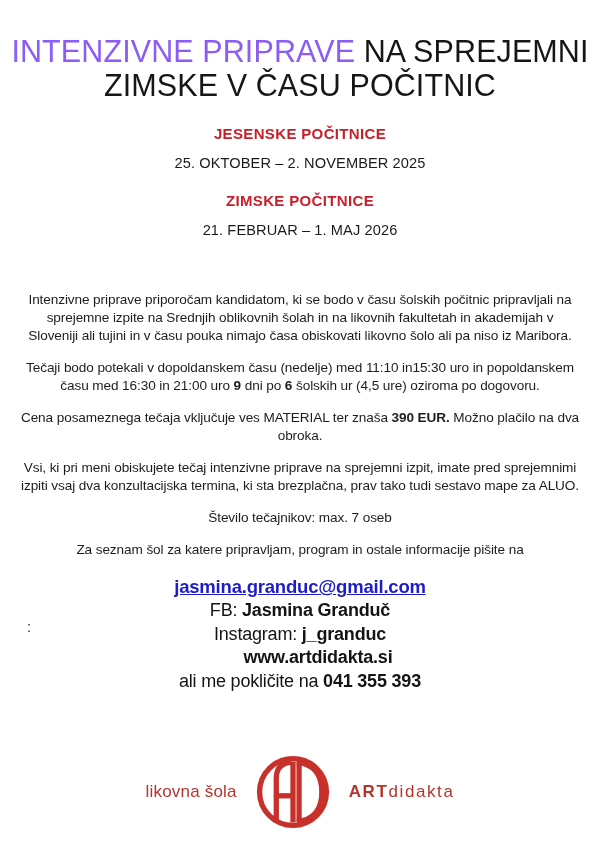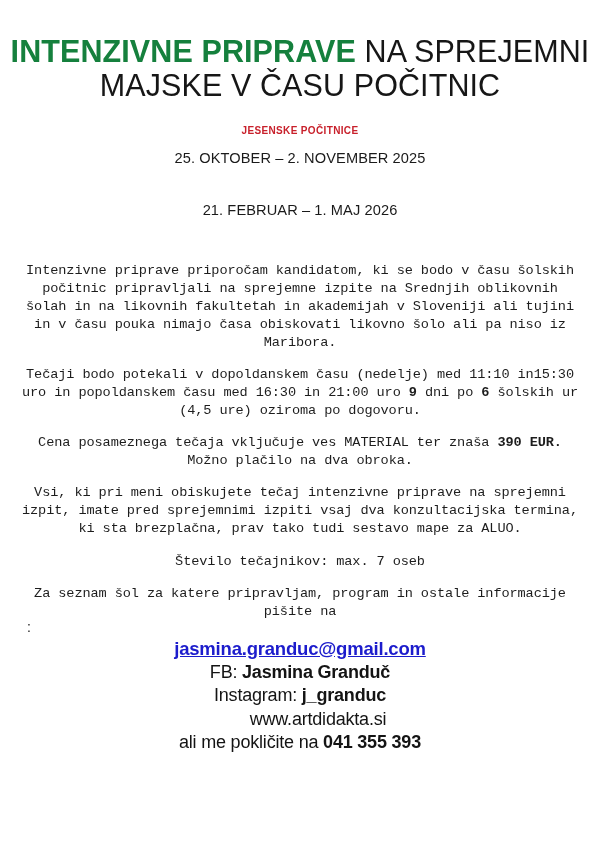--- a/index.html
+++ b/index.html
@@ -29,56 +29,54 @@
     text-align: center;
     line-height: 1.12;
   }
   .title-line {
     font-size: 30.5px;
     font-weight: 400;
     letter-spacing: 0.1px;
     white-space: nowrap;
   }
   .title-red {
-    color: #15803d;
-    font-weight: bold;
+    color: #8b5cf6;
   }
   .title-black {
     color: #161616;
   }
 
   
   .terms {
     margin-top: 24px;
     text-align: center;
   }
   .term-head {
     color: #c8202b;
     font-weight: bold;
-    font-size: 10px;
+    font-size: 15px;
     letter-spacing: 0.35px;
     margin: 0 0 0 0;
     line-height: 1;
   }
   .term-dates {
     color: #1a1a1a;
     font-size: 14.6px;
     letter-spacing: 0.1px;
     line-height: 1;
     margin-top: 15px;
   }
   .term-gap {
     height: 22px;
   }
 
   
   .body-wrap {
-    margin-top: 22px;
+    margin-top: 31px;
     padding: 0 14px;
-    font-family: Liberation Mono, monospace;
   }
   p.para {
     margin: 0 0 14px 0;
     text-align: center;
     font-size: 13.6px;
     line-height: 1.33;
     color: #1d1d1d;
     letter-spacing: -0.1px;
   }
   p.para b { font-weight: bold; }
@@ -111,21 +109,21 @@
     letter-spacing: -0.2px;
   }
   .contact-line {
     display: block;
     font-size: 18px;
     color: #141414;
     letter-spacing: -0.2px;
     text-align: center;
   }
   .contact-line b { font-weight: bold; }
-  .contact-line.strong { font-weight: normal; padding-left: 36px; }
+  .contact-line.strong { font-weight: bold; padding-left: 36px; }
 
   
   .logo-row {
     position: absolute;
     left: 0;
     right: 0;
     bottom: 18px;
     display: flex;
     align-items: center;
     justify-content: center;
@@ -152,32 +150,33 @@
 </head>
 <body>
 
 <div class="poster">
 
   <div class="title-block">
     <div class="title-line">
       <span class="title-red">INTENZIVNE PRIPRAVE</span>
       <span class="title-black">NA SPREJEMNI</span>
     </div>
-    <div class="title-line title-black">MAJSKE V ČASU POČITNIC</div>
+    <div class="title-line title-black">ZIMSKE V ČASU POČITNIC</div>
   </div>
 
   <div class="terms">
 
     <div>
       <div class="term-head">JESENSKE POČITNICE</div>
       <div class="term-dates">25. OKTOBER – 2. NOVEMBER 2025</div>
     </div>
     <div class="term-gap"></div>
 
     <div>
+      <div class="term-head">ZIMSKE POČITNICE</div>
       <div class="term-dates">21. FEBRUAR – 1. MAJ 2026</div>
     </div>
     <div class="term-gap"></div>
 
 
   </div>
 
   <div class="body-wrap">
 
     <p class="para intro">Intenzivne priprave priporočam kandidatom, ki se bodo v času šolskih počitnic pripravljali na sprejemne izpite na Srednjih oblikovnih šolah in na likovnih fakultetah in akademijah v Sloveniji ali tujini in v času pouka nimajo časa obiskovati likovno šolo ali pa niso iz Maribora.</p>
@@ -198,14 +197,33 @@
   <span class="stray-colon">:</span>
 
   <div class="contact">
     <span class="contact-email">jasmina.granduc@gmail.com</span>
     <span class="contact-line"><span>FB: </span><b>Jasmina Granduč</b></span>
     <span class="contact-line"><span>Instagram: </span><b>j_granduc</b></span>
     <span class="contact-line strong">www.artdidakta.si</span>
     <span class="contact-line"><span>ali me pokličite na </span><b>041 355 393</b></span>
   </div>
 
+  <div class="logo-row">
+
+    <span class="logo-side left">likovna šola</span>
+
+    <svg class="logo-mark" viewBox="0 0 100 100" aria-hidden="true">
+
+      <circle cx="50" cy="50" r="44" fill="none" stroke="#c8312b" stroke-width="7"></circle>
+
+      <path d="M50 10 L50 90" stroke="#c8312b" stroke-width="7" fill="none" stroke-linecap="butt"></path>
+      <path d="M28 90 L28 32 Q28 12 48 11" stroke="#c8312b" stroke-width="7" fill="none" stroke-linecap="butt"></path>
+      <path d="M28 55 L50 55" stroke="#c8312b" stroke-width="7" fill="none"></path>
+
+      <path d="M55 11 Q88 14 88 50 Q88 86 55 89" stroke="#c8312b" stroke-width="7" fill="none" stroke-linecap="butt"></path>
+      <path d="M58 11 L58 89" stroke="#c8312b" stroke-width="7" fill="none"></path>
+    </svg>
+
+    <span class="logo-side right"><span class="art">ART</span><span>didakta</span></span>
+
+  </div>
 
 </div>
 
 </body></html>

